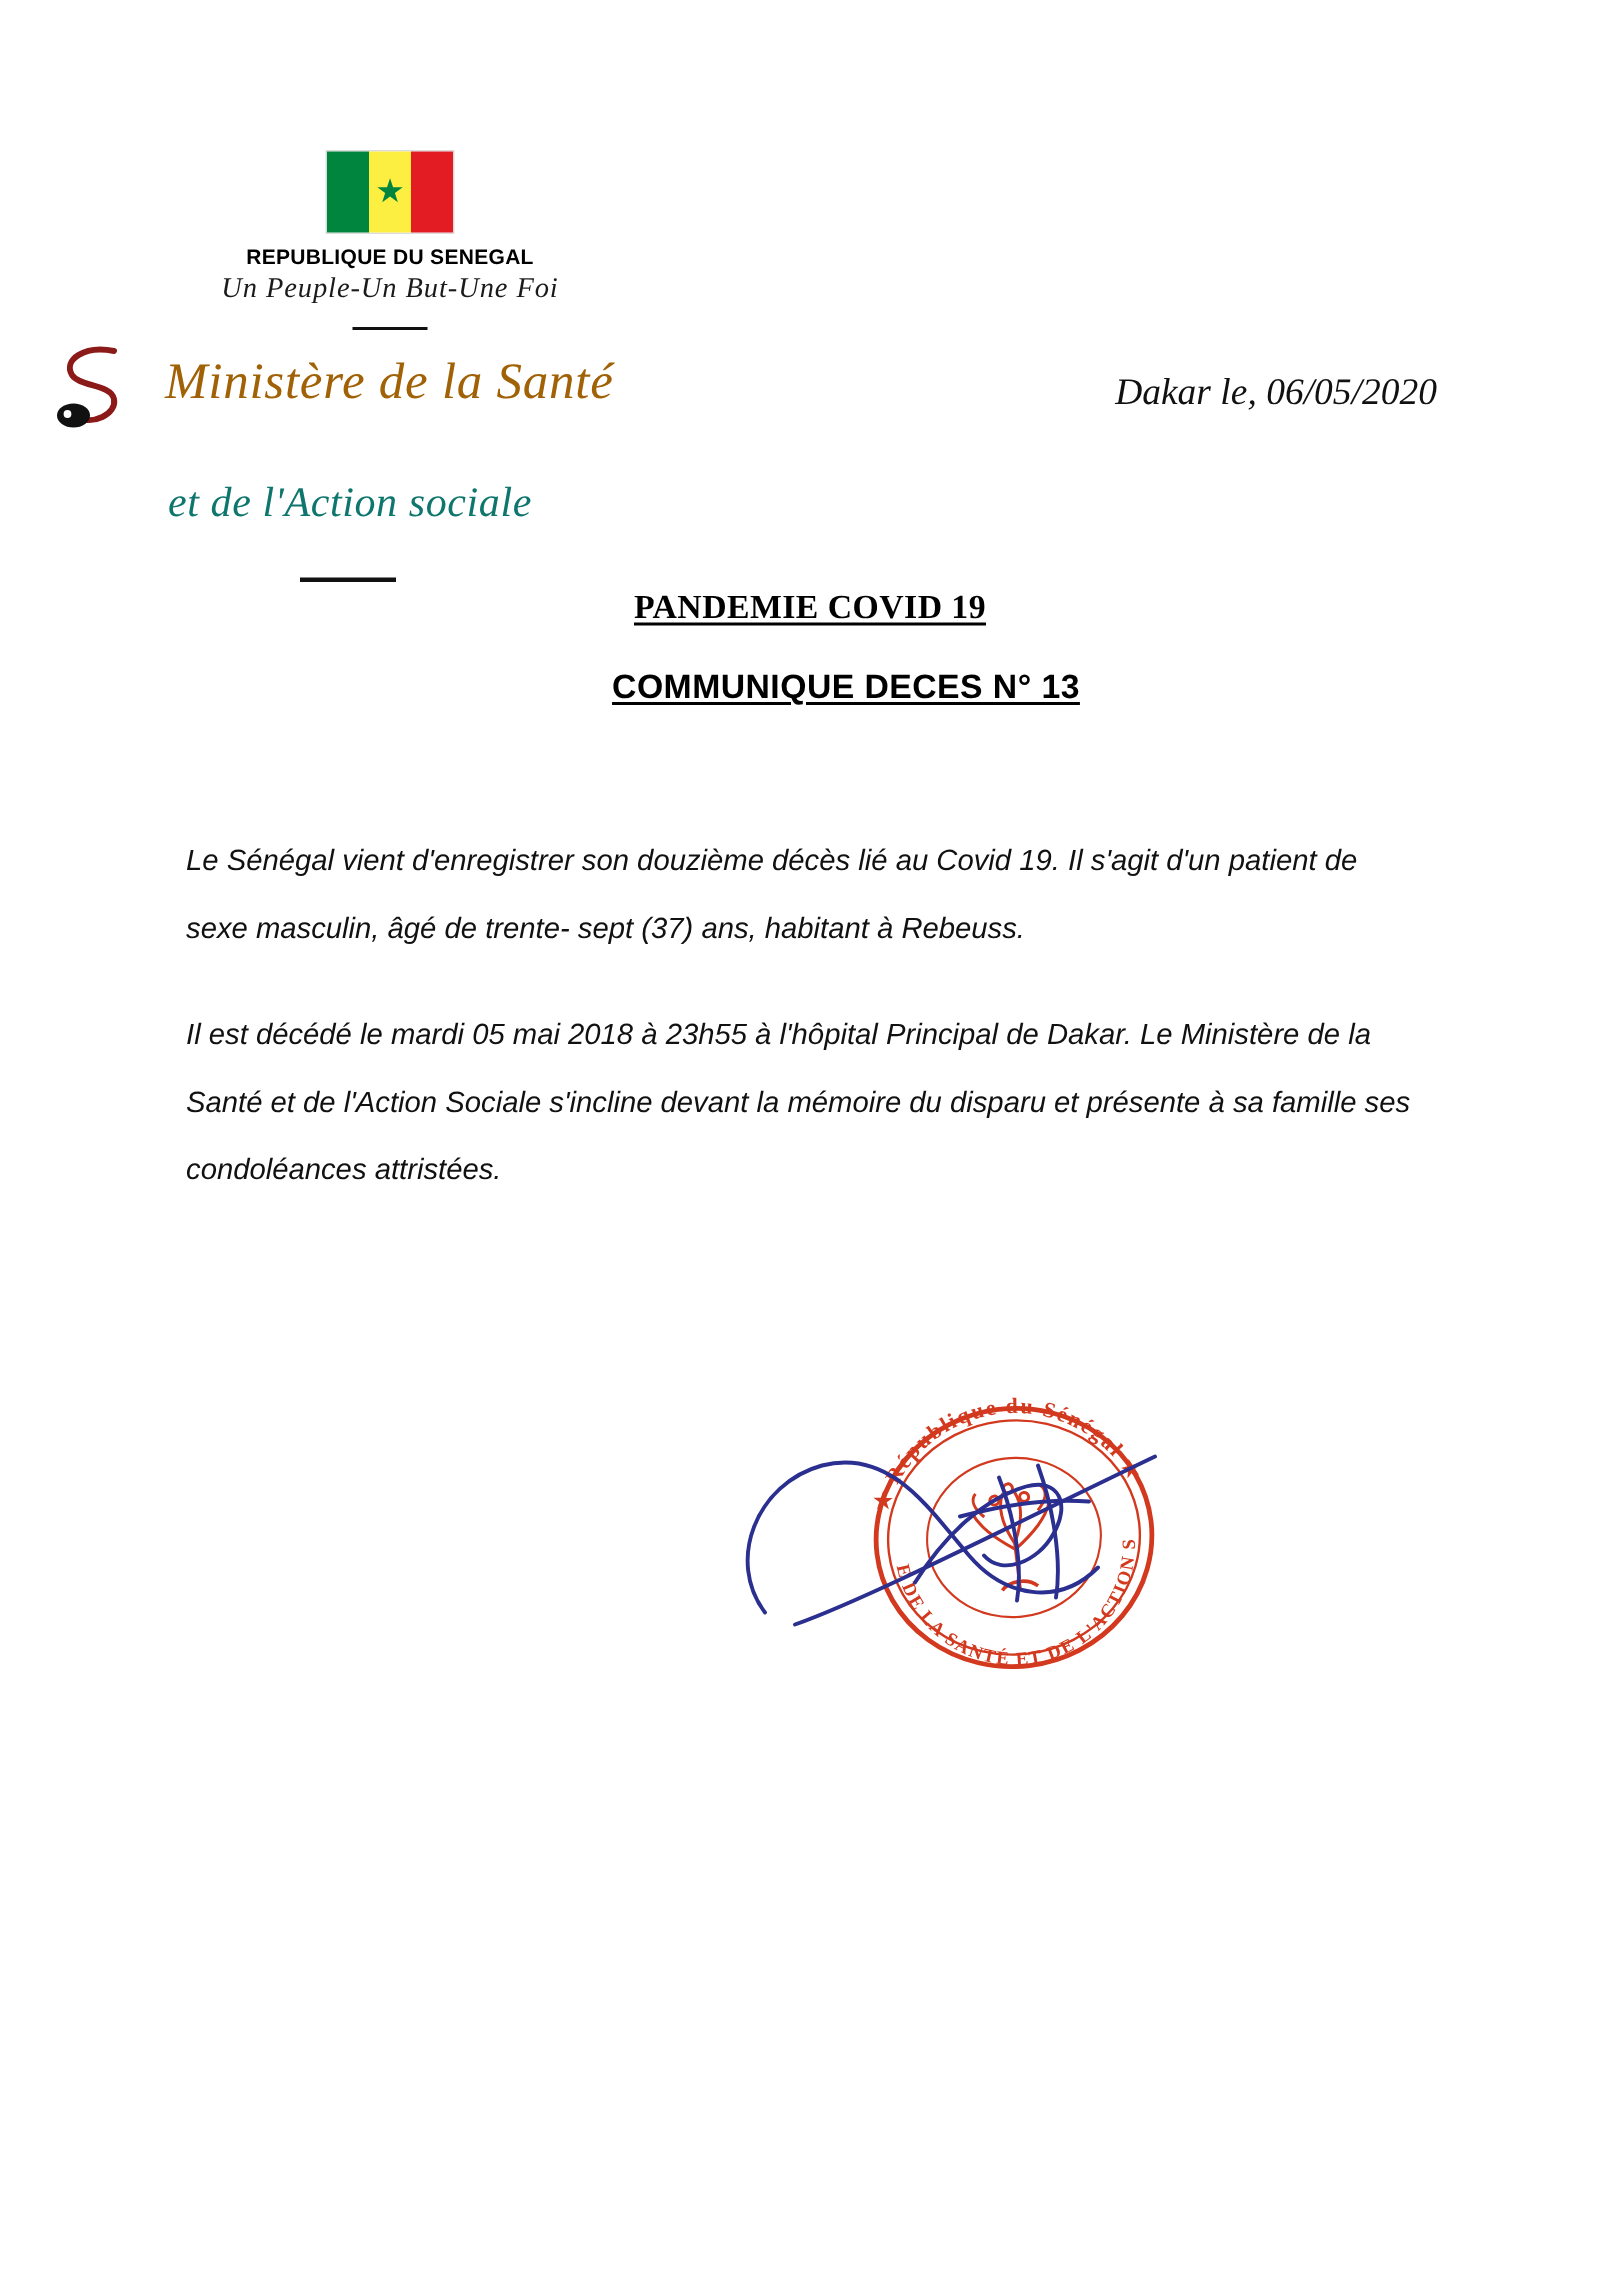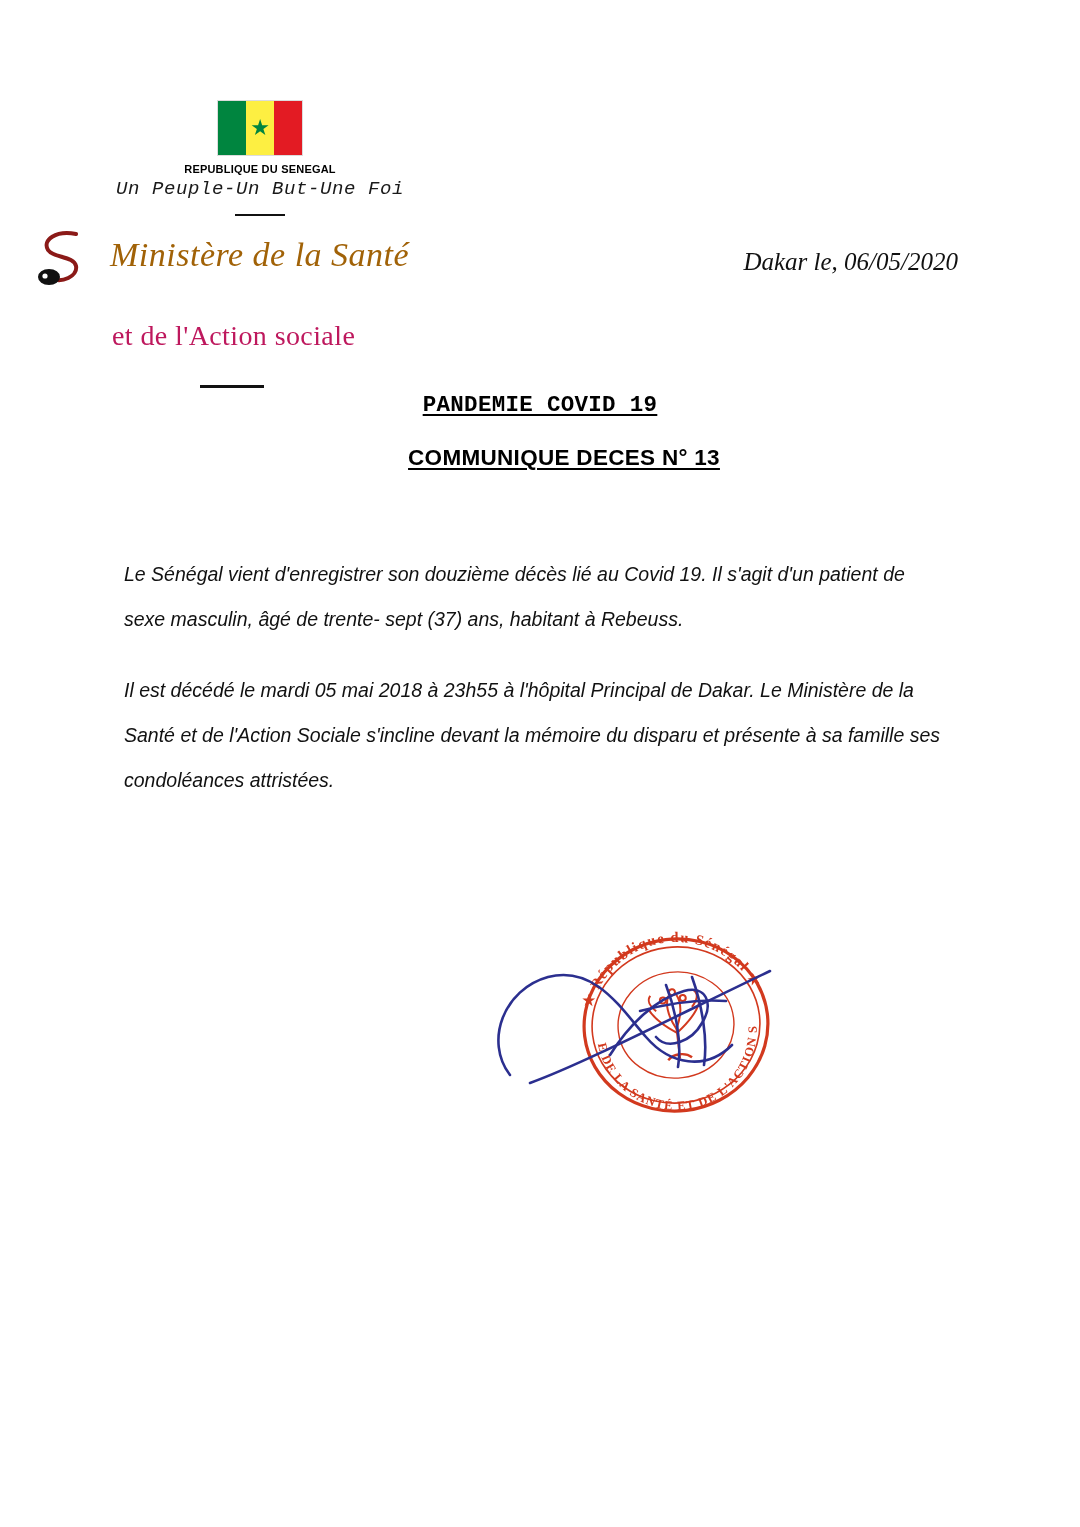--- a/index.html
+++ b/index.html
@@ -53,28 +53,28 @@
     top: 50%;
     transform: translate(-50%, -52%);
     font-size: 22px;
     line-height: 1;
   }
 
   .republic-line {
     text-align: center;
     font-family: "Liberation Sans", sans-serif;
     font-weight: bold;
-    font-size: 11px;
+    font-size: 14px;
     letter-spacing: 0.2px;
     margin-top: 7px;
   }
 
   .motto-line {
     text-align: center;
-    font-family: Liberation Mono, monospace;
+    font-family: Liberation Serif, serif;
     font-style: italic;
     font-size: 19px;
     letter-spacing: 0.6px;
     color: #1a1a1a;
     margin-top: 3px;
   }
 
   .rule-short {
     width: 50px;
     height: 2px;
@@ -91,22 +91,23 @@
     font-size: 34px;
     color: #a16207;
     letter-spacing: 0.5px;
     white-space: nowrap;
   }
   .ministry-line-2 {
     position: absolute;
     left: 112px;
     top: 320px;
     font-family: "Liberation Serif", serif;
+    font-style: italic;
     font-size: 28px;
-    color: #be185d;
+    color: #0f766e;
     letter-spacing: 0.4px;
     white-space: nowrap;
   }
 
   .rule-under-ministry {
     position: absolute;
     left: 200px;
     top: 385px;
     width: 64px;
     height: 3px;
@@ -136,21 +137,21 @@
 
   
   .title-block {
     position: absolute;
     left: 0;
     top: 392px;
     width: 1080px;
     text-align: center;
   }
   .doc-title {
-    font-family: Liberation Mono, monospace;
+    font-family: Liberation Serif, serif;
     font-weight: bold;
     font-size: 22.5px;
     letter-spacing: 0.3px;
     text-decoration: underline;
     text-underline-offset: 3px;
     display: inline-block;
     margin: 0;
   }
   .doc-subtitle {
     font-family: "Liberation Sans", sans-serif;

